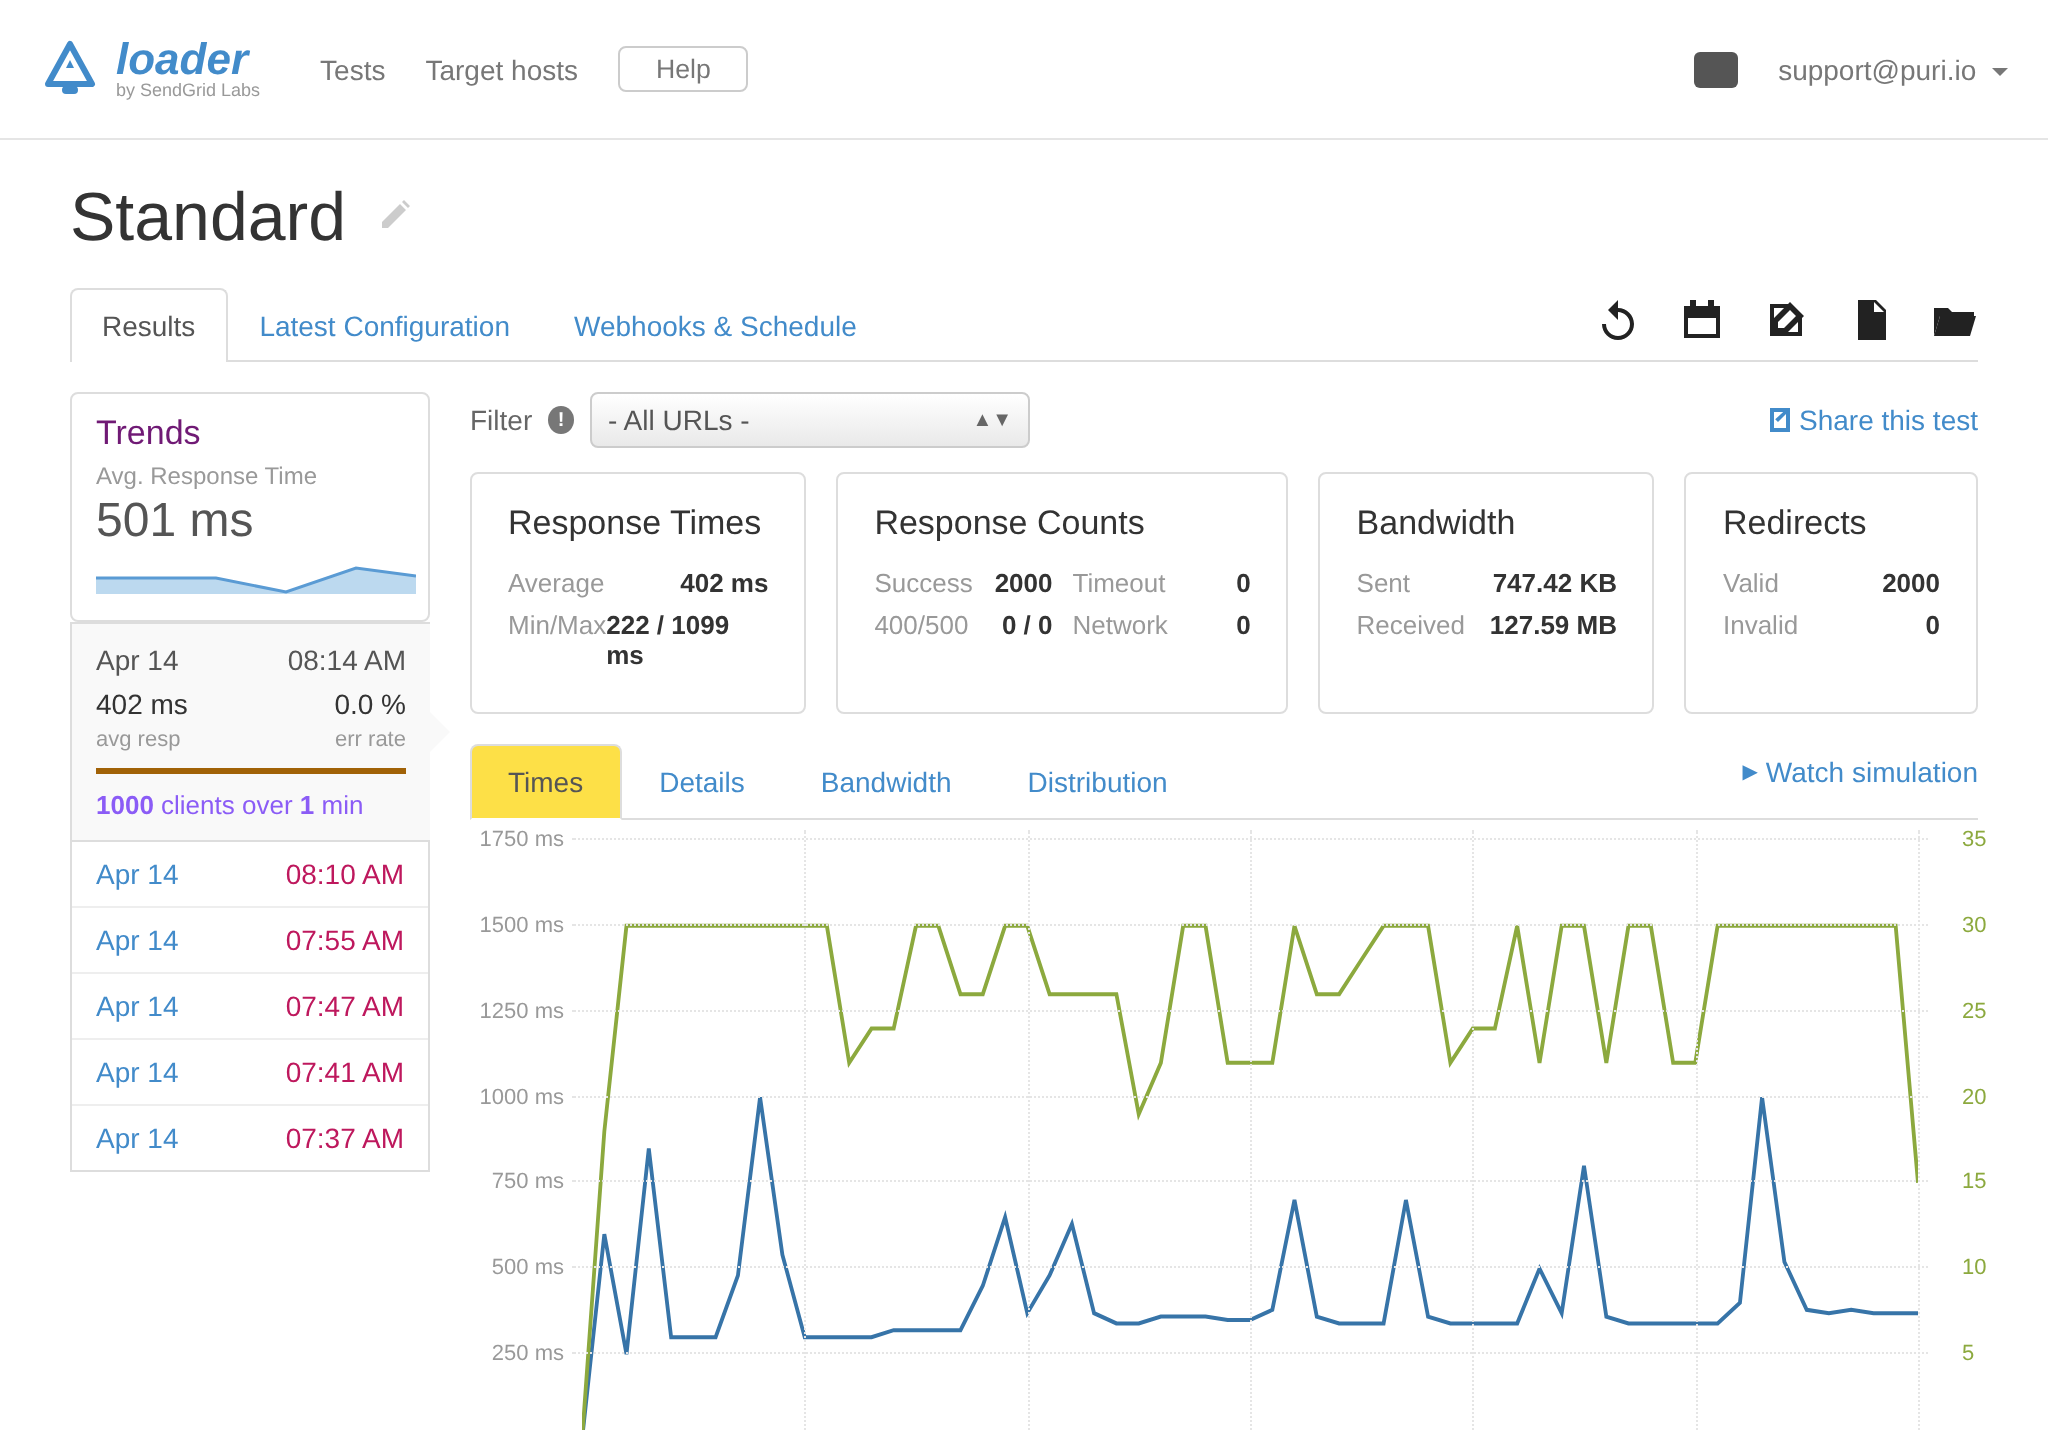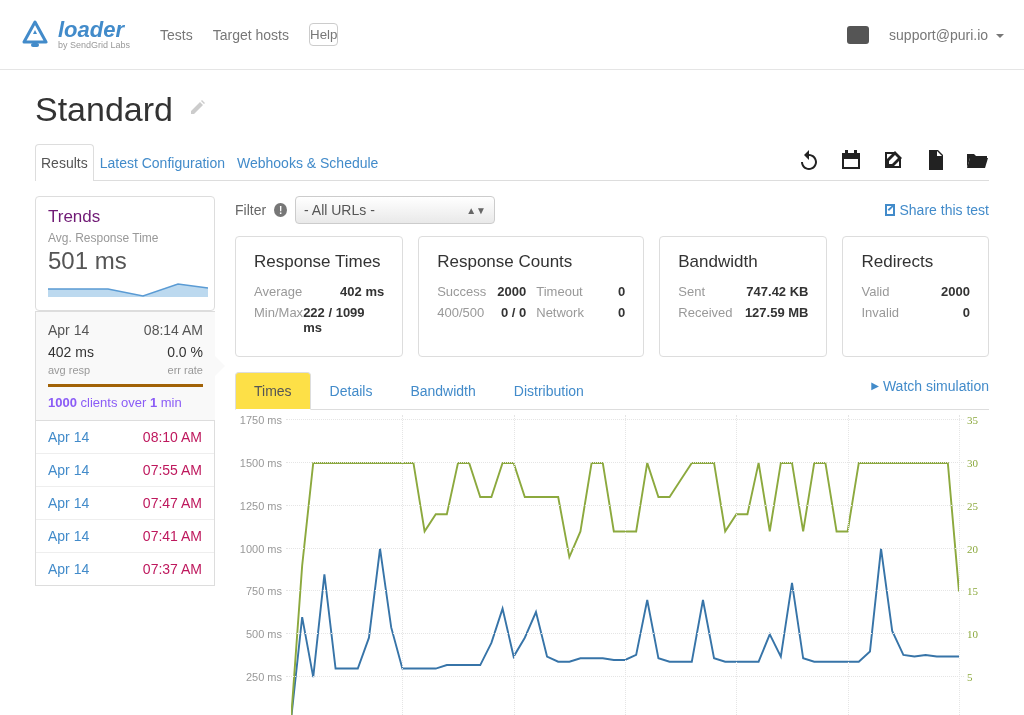--- a/index.html
+++ b/index.html
@@ -7,35 +7,35 @@
 
 
 .topbar { border-bottom: 1px solid #e5e5e5; padding: 10px 20px; display: flex; align-items: center; height: 70px; }
 .brand { display: flex; align-items: center; gap: 8px; margin-right: 30px; }
 .brand-logo { width: 30px; height: 30px; }
 .brand-text { display: flex; flex-direction: column; line-height: 1; }
 .brand-name { font-size: 22px; font-weight: bold; font-style: italic; color: #428bca; }
 .brand-sub { font-size: 9px; color: #999; }
 .nav-links { display: flex; gap: 20px; align-items: center; }
 .nav-link { color: #777; cursor: pointer; }
-.help-btn { border: 1px solid #ccc; border-radius: 4px; padding: 3px 0; color: #777; background: #fff; cursor: pointer; }
+.help-btn { border: 1px solid #ccc; border-radius: 4px; padding: 3px 18px; color: #777; background: #fff; cursor: pointer; }
 .topbar-right { margin-left: auto; display: flex; align-items: center; gap: 20px; }
 .chat-icon { width: 22px; height: 18px; background: #555; border-radius: 3px; position: relative; }
 .user-menu { color: #777; cursor: pointer; }
 .caret { display: inline-block; width: 0; height: 0; border-left: 4px solid transparent; border-right: 4px solid transparent; border-top: 4px solid #777; margin-left: 4px; vertical-align: middle; }
 
 
 .page-header { padding: 20px 35px 0; }
 .page-title-row { display: flex; align-items: center; gap: 15px; }
 .page-title { font-size: 34px; font-weight: 500; color: #333; }
 .edit-icon { color: #ccc; font-size: 20px; cursor: pointer; }
 
 
 .tabs-row { display: flex; align-items: flex-end; border-bottom: 1px solid #ddd; margin: 15px 35px 0; position: relative; }
-.tab { padding: 10px 5px; color: #428bca; cursor: pointer; border: 1px solid transparent; border-bottom: none; border-radius: 4px 4px 0 0; margin-bottom: -1px; }
+.tab { padding: 10px 15px; color: #428bca; cursor: pointer; border: 1px solid transparent; border-bottom: none; border-radius: 4px 4px 0 0; margin-bottom: -1px; }
 .tab.active { color: #555; background: #fff; border-color: #ddd; }
 .action-icons { position: absolute; right: 0; bottom: 8px; display: flex; gap: 18px; }
 .action-icon { width: 24px; height: 24px; cursor: pointer; color: #333; }
 
 
 .content { display: flex; padding: 15px 35px; gap: 20px; }
 .sidebar { width: 180px; flex-shrink: 0; }
 .trends-box { border: 1px solid #ddd; border-radius: 4px; padding: 10px 12px; margin-bottom: 0; position: relative; }
 .trends-title { color: #701a75; font-size: 17px; margin-bottom: 4px; }
 .trends-sub { color: #999; font-size: 12px; margin-bottom: 2px; }
@@ -49,21 +49,21 @@
 .history-list { border: 1px solid #ddd; border-top: none; }
 .history-item { display: flex; justify-content: space-between; padding: 8px 12px; border-bottom: 1px solid #eee; cursor: pointer; }
 .history-item span:first-child { color: #428bca; }
 .history-item span:last-child { color: #be185d; }
 .history-item:last-child { border-bottom: none; }
 
 .main { flex: 1; }
 .filter-row { display: flex; align-items: center; gap: 8px; margin-bottom: 12px; }
 .filter-label { color: #666; }
 .info-dot { width: 14px; height: 14px; border-radius: 50%; background: #777; color: #fff; font-size: 10px; display: inline-flex; align-items: center; justify-content: center; font-weight: bold; }
-.filter-select { width: 200px; height: 28px; border: 1px solid #ccc; border-radius: 4px; background: linear-gradient(#fff, #e9e9e9); padding: 12px 8px; color: #555; cursor: pointer; display: flex; align-items: center; justify-content: space-between; gap: 28px; }
+.filter-select { width: 220px; height: 28px; border: 1px solid #ccc; border-radius: 4px; background: linear-gradient(#fff, #e9e9e9); padding: 12px 8px; color: #555; cursor: pointer; display: flex; align-items: center; justify-content: space-between; gap: 28px; }
 .share-link { margin-left: auto; color: #428bca; cursor: pointer; display: flex; align-items: center; gap: 4px; }
 
 .metric-cards { display: flex; gap: 15px; margin-bottom: 15px; }
 .card { border: 1px solid #ddd; border-radius: 4px; padding: 15px 18px; flex: 1; }
 .card-title { font-size: 17px; color: #333; margin-bottom: 12px; }
 .card-row { display: flex; justify-content: space-between; margin-bottom: 6px; font-size: 13px; }
 .card-row .k { color: #999; }
 .card-row .v { font-weight: bold; color: #333; }
 .card.double .pair { display: flex; gap: 10px; }
 .card.double .half { flex: 1; }
@@ -71,21 +71,21 @@
 .sub-tabs-row { display: flex; align-items: center; border-bottom: 1px solid #ddd; margin-bottom: 10px; }
 .sub-tab { padding: 10px 18px; color: #428bca; cursor: pointer; border: 1px solid transparent; margin-bottom: -1px; border-radius: 4px 4px 0 0; }
 .sub-tab.active { color: #555; background: #fde047; border-color: #ddd; border-bottom-color: #fff; }
 .watch-link { margin-left: auto; color: #428bca; cursor: pointer; display: flex; align-items: center; gap: 4px; padding-bottom: 10px; }
 
 .chart-area { position: relative; height: 300px; display: flex; }
 .y-axis-left { width: 55px; position: relative; }
 .y-axis-right { width: 30px; position: relative; }
 .y-tick { position: absolute; font-size: 11px; color: #999; }
 .y-axis-left .y-tick { right: 8px; transform: translateY(50%); }
-.y-axis-right .y-tick { left: 8px; transform: translateY(50%); color: #8ca93e; font-family: Liberation Serif, serif; }
+.y-axis-right .y-tick { left: 22px; transform: translateY(50%); color: #8ca93e; }
 .plot { flex: 1; position: relative; border-left: 1px solid transparent; }
 .plot svg { width: 100%; height: 100%; }
 .x-axis { display: flex; margin-left: 55px; margin-right: 30px; justify-content: space-between; font-size: 11px; color: #999; margin-top: 4px; }
 .grid-line { position:absolute; left:-5px; right:-5px; top:0; }
 .grid-line div { position:absolute; left:0; right:0; border-top:1px dotted #e5e5e5; }
 .grid-v { position:absolute; top:-5px; bottom:-5px; left:0; right:0; }
 .grid-v div { position:absolute; top:0; bottom:0; border-left:1px dotted #e5e5e5; }
 </style>
 </head>
 <body>

